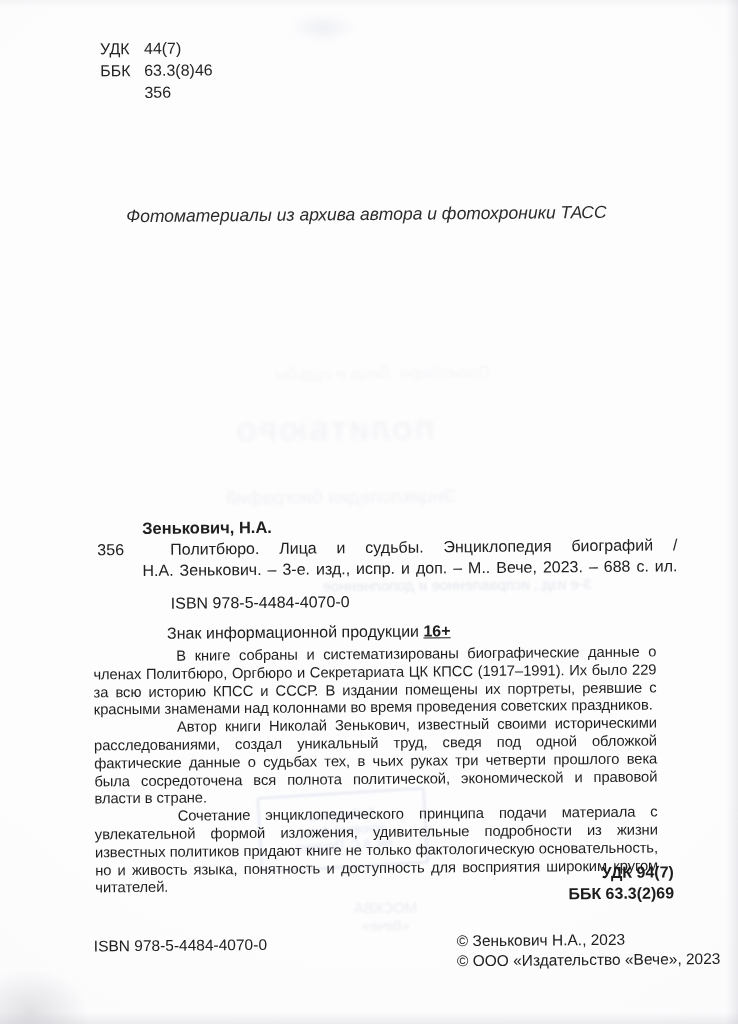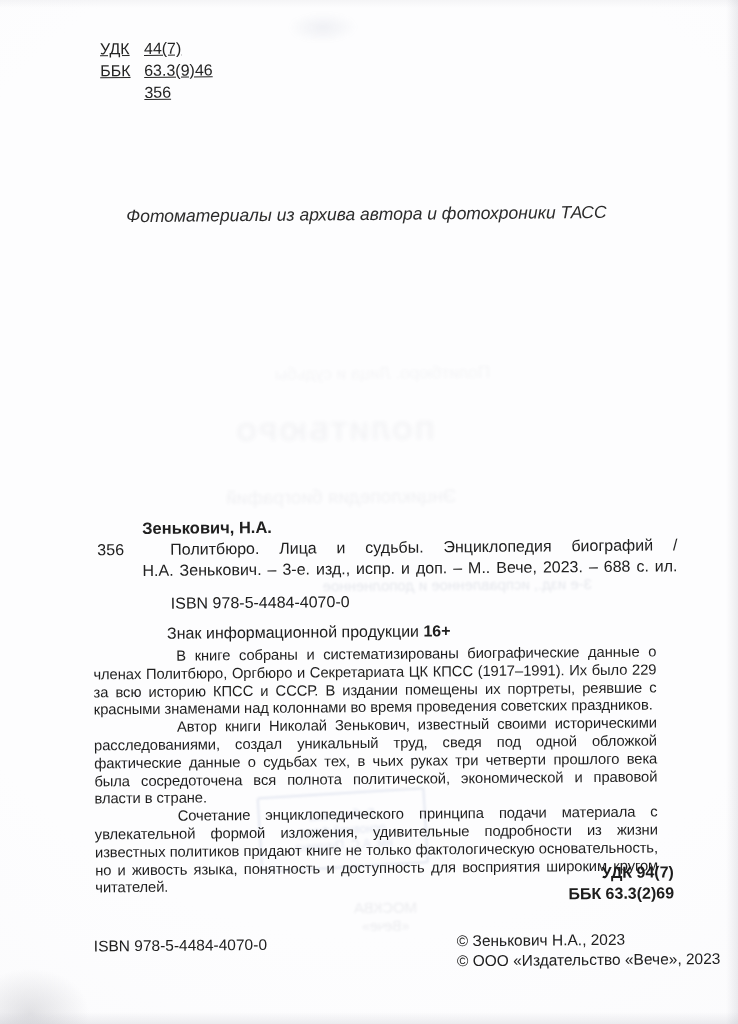--- a/index.html
+++ b/index.html
@@ -19,35 +19,35 @@
     background:linear-gradient(to left, rgba(165,165,178,0.20), rgba(165,165,178,0));}
   .edge-bottom{left:0;bottom:0;width:100%;height:12px;
     background:linear-gradient(to top, rgba(160,160,172,0.18), rgba(160,160,172,0));}
   .edge-corner-bl{left:-30px;bottom:-34px;width:120px;height:90px;border-radius:50%;
     background:radial-gradient(ellipse, rgba(130,130,140,0.22), rgba(130,130,140,0) 70%);}
   .edge-top{left:0;top:0;width:100%;height:8px;
     background:linear-gradient(to bottom, rgba(170,170,180,0.10), rgba(170,170,180,0));}
 
   
   .top-class{position:absolute;left:104px;top:36px;font-size:16px;line-height:22px;
-    display:grid;grid-template-columns:44px auto;color:#242424;text-decoration:underline;}
+    display:grid;grid-template-columns:44px auto;color:#242424;}
 
   
   .photo-credit{position:absolute;left:0;top:204px;width:738px;text-align:center;
     font-style:italic;font-size:17.5px;color:#2b2b2b;}
 
   
   .margin-sign{position:absolute;left:97px;top:539px;font-size:16px;}
   .catalog{position:absolute;left:142px;top:516px;width:535px;font-size:16px;line-height:21px;}
   .catalog .author{font-weight:bold;font-size:16.5px;}
   .catalog .l1{text-align:justify;text-align-last:justify;padding-left:28px;}
   .catalog .l2{text-align:justify;text-align-last:justify;}
   .catalog .isbn{margin-top:12px;padding-left:28px;}
   .catalog .znak{margin-top:9px;padding-left:24px;}
-  .catalog .znak b{font-weight:bold;}
+  .catalog .znak b{font-weight:bold;text-decoration:underline;}
 
   
   .annotation{position:absolute;left:92px;top:646px;width:563px;
     font-size:14.8px;line-height:17.8px;text-align:justify;color:#1f1f1f;letter-spacing:-0.1px;}
   .annotation p{margin:0;text-indent:83px;}
 
   
   .bottom-class{position:absolute;left:565px;top:864px;font-weight:bold;font-size:16px;line-height:21px;color:#1c1c1c;text-align:right;}
 
   
@@ -95,21 +95,21 @@
     </div>
     <div class="bleed bt-city">
       <div>МОСКВА</div>
       <div style="font-size:14px;">«Вече»</div>
     </div>
 
     <div class="top-class">
       <span>УДК</span>
       <span>44(7)</span>
       <span>ББК</span>
-      <span>63.3(9)46</span>
+      <span>63.3(8)46</span>
       <span></span>
       <span>356</span>
     </div>
 
     <div class="photo-credit">Фотоматериалы из архива автора и фотохроники ТАСС</div>
 
     <div class="margin-sign">356</div>
 
     <div class="catalog">
       <div class="author">Зенькович, Н.А.</div>

